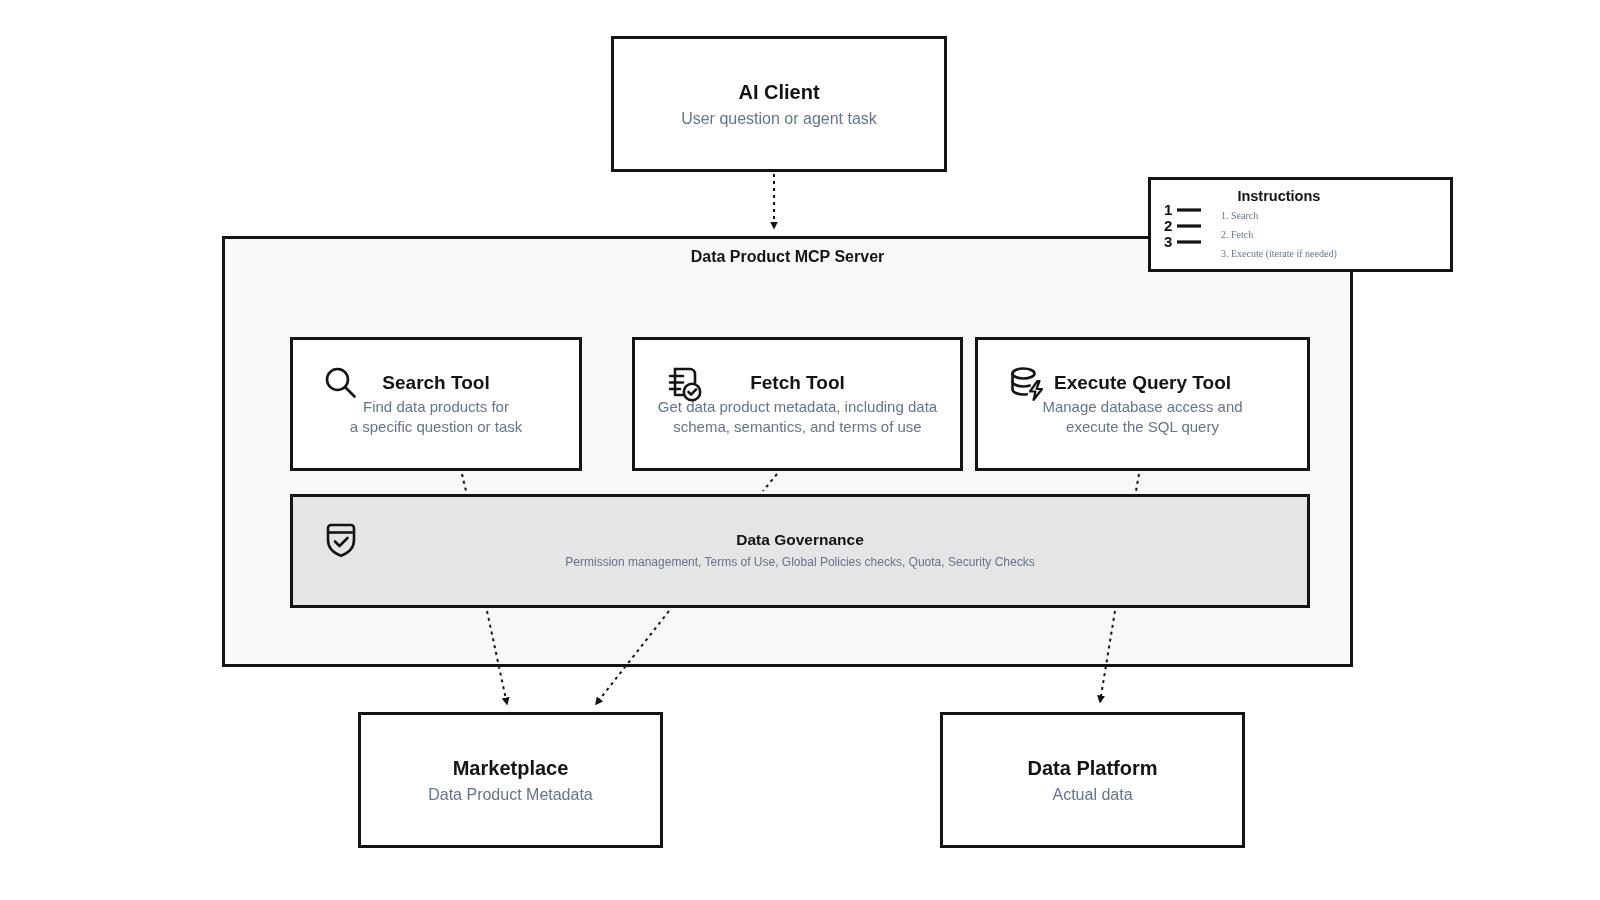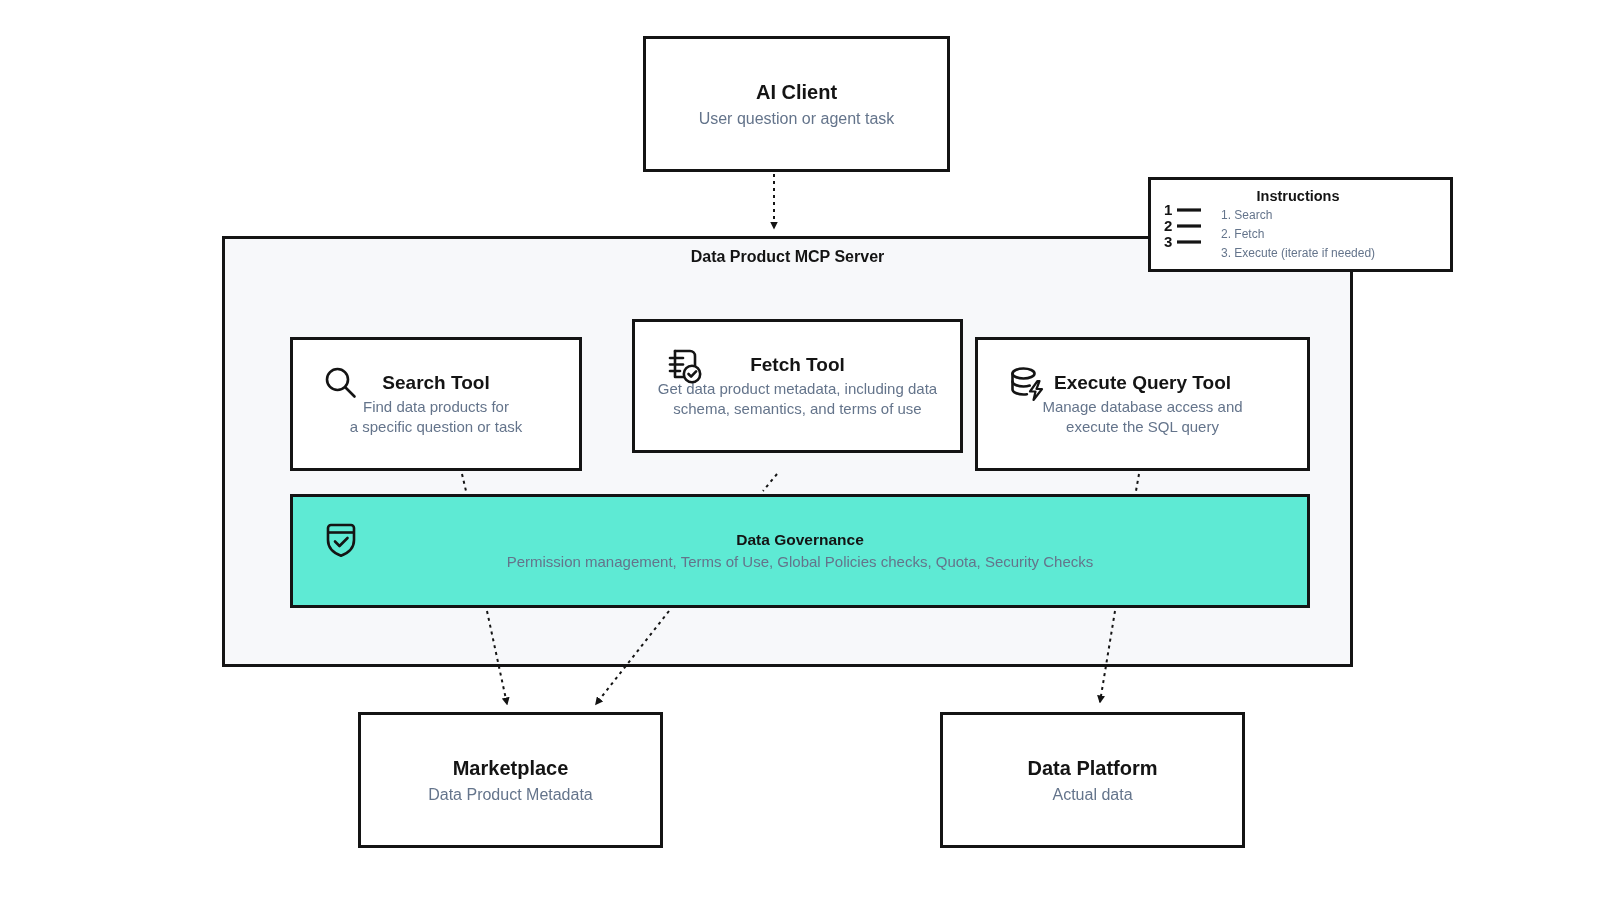--- a/index.html
+++ b/index.html
@@ -24,41 +24,41 @@
   }
   .tool{
     position:absolute;background:#ffffff;border:3px solid var(--border,#141414);
     box-sizing:border-box;display:flex;flex-direction:column;justify-content:center;
     align-items:center;text-align:center;z-index:2;
   }
   .tool .icon{position:absolute;left:14px;top:12px;}
   .tool-title{font-weight:700;font-size:19px;line-height:23px;}
   .tool-sub{font-size:15px;line-height:20px;color:var(--subtitle,#64748b);margin-top:3px;white-space:pre-line;}
   #tool-search{left:290px;top:337px;width:292px;height:134px;}
-  #tool-fetch{left:632px;top:319px;width:331px;height:134px;}
+  #tool-fetch{left:632px;top:337px;width:331px;height:134px;}
   #tool-execute{left:975px;top:337px;width:335px;height:134px;}
   #governance{
     position:absolute;left:290px;top:494px;width:1020px;height:114px;box-sizing:border-box;
-    background:#5eead4;border:3px solid var(--border,#141414);display:flex;flex-direction:column;
+    background:#e5e5e5;border:3px solid var(--border,#141414);display:flex;flex-direction:column;
     justify-content:center;align-items:center;text-align:center;z-index:2;
   }
   #governance .icon{position:absolute;left:13px;top:11px;}
   .gov-title{font-weight:700;font-size:15.5px;line-height:19px;}
-  .gov-sub{font-size:15px;line-height:20px;color:var(--subtitle,#64748b);margin-top:3px;}
-  #ai-client{left:643px;top:36px;width:307px;height:136px;z-index:2;}
+  .gov-sub{font-size:12px;line-height:20px;color:var(--subtitle,#64748b);margin-top:3px;}
+  #ai-client{left:611px;top:36px;width:336px;height:136px;z-index:2;}
   #marketplace{left:358px;top:712px;width:305px;height:136px;z-index:2;}
   #data-platform{left:940px;top:712px;width:305px;height:136px;z-index:2;}
   #instructions{
     position:absolute;left:1148px;top:177px;width:305px;height:95px;box-sizing:border-box;
     background:#ffffff;border:3px solid var(--border,#141414);display:flex;align-items:center;
     padding-left:10px;z-index:5;
   }
   .instr-text{margin-left:12px;}
   .instr-title{font-weight:700;font-size:14.5px;line-height:19px;color:var(--title,#141414);text-align:center;}
-  .instr-item{font-size:12px;line-height:19px;color:var(--subtitle,#64748b);}
+  .instr-item{font-size:10px;line-height:19px;color:var(--subtitle,#64748b);font-family:Liberation Serif, serif;}
   #edges{position:absolute;left:0;top:0;z-index:4;pointer-events:none;}
   svg.icon{display:block;}
 </style>
 </head>
 <body>
 
 <div class="canvas">
 
   <div class="node" id="ai-client">
     <div class="node-title">AI Client</div>

